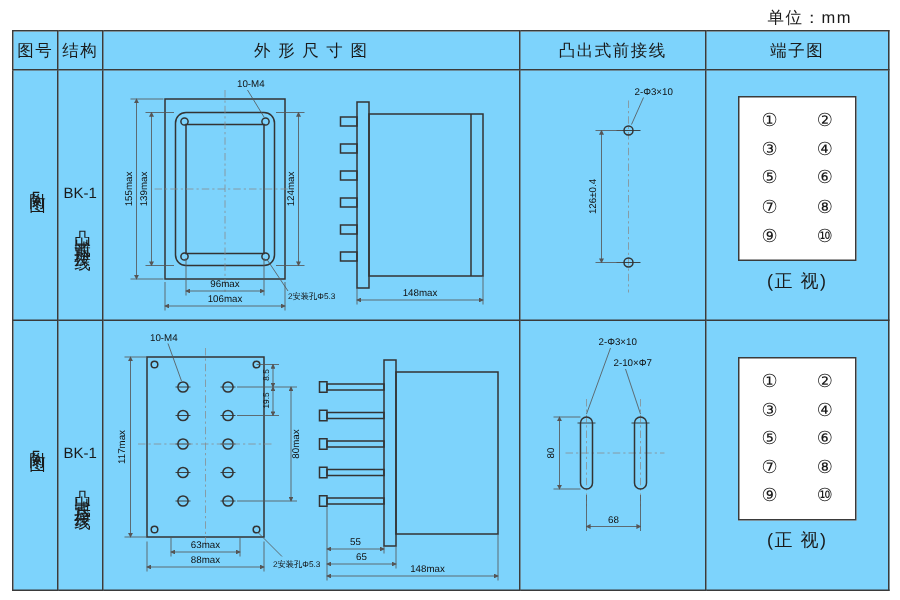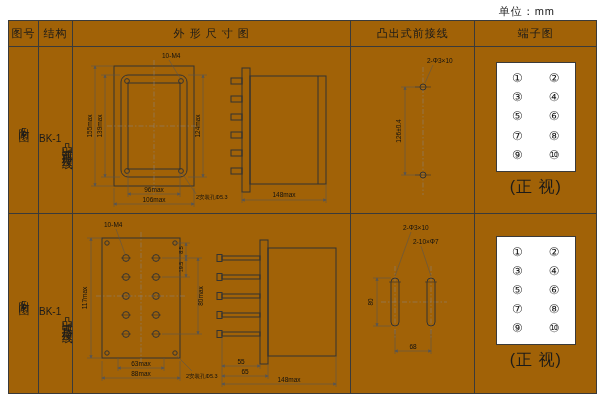--- a/index.html
+++ b/index.html
@@ -5,51 +5,51 @@
   * { margin:0; padding:0; box-sizing:border-box; }
   html,body { width:600px; height:400px; }
   body {
     background:#ffffff;
     font-family:"Liberation Sans", sans-serif;
     color:#1a1a1a;
     position:relative;
     overflow:hidden;
   }
   .unit {
-    position:absolute; top:4px; right:45px;
+    position:absolute; top:4px; right:32px;
     font-size:11px; letter-spacing:1px;
   }
   table.spec {
     position:absolute; left:8px; top:20px;
     border-collapse:collapse; table-layout:fixed;
   }
   .spec td, .spec th {
     border:1px solid #3a3a3a;
     padding:0; text-align:center; vertical-align:middle;
-    background:#a16207;
+    background:#7dd3fc;
   }
   .spec th { font-size:11px; font-weight:normal; height:26px; letter-spacing:1px; }
   .vtext {
     writing-mode:vertical-rl; text-orientation:upright;
     font-size:11px; letter-spacing:3px; margin:0 auto; line-height:1;
   }
-  .structure-wrap { display:flex; flex-direction:row; align-items:center; padding-top:26px; height:100%; }
+  .structure-wrap { display:flex; flex-direction:column; align-items:center; padding-top:26px; height:100%; }
   .model { font-size:10px; margin-bottom:10px; white-space:nowrap; }
   .cell-fig, .cell-structure { vertical-align:middle; }
   .drawcell { vertical-align:middle; }
   .drawcell svg { display:block; margin:0 auto; }
   .terminal-wrap { display:flex; flex-direction:column; align-items:center; justify-content:center; }
   .terminal-box {
     border:1px solid #3a3a3a; background:#fff;
     display:grid; grid-template-columns:auto auto;
     column-gap:26px; row-gap:6px;
     padding:9px 15px;
   }
   .terminal-box span { font-size:12px; line-height:1.1; }
-  .terminal-caption { font-size:16px; margin-top:5px; letter-spacing:1px; }
+  .terminal-caption { font-size:12px; margin-top:5px; letter-spacing:1px; }
   
   svg .out { fill:none; stroke:#333; stroke-width:1; }
   svg .thin { fill:none; stroke:#333; stroke-width:0.6; }
   svg .cl  { fill:none; stroke:#8a8a8a; stroke-width:0.5; stroke-dasharray:5 2 1.5 2; }
   svg .dim, svg .ext { fill:none; stroke:#555; stroke-width:0.55; }
   svg text { fill:#111; font-size:6.5px; font-family:"Liberation Sans",sans-serif; }
   svg text.sm { font-size:5.5px; }
 </style>
 </head>
 <body>

